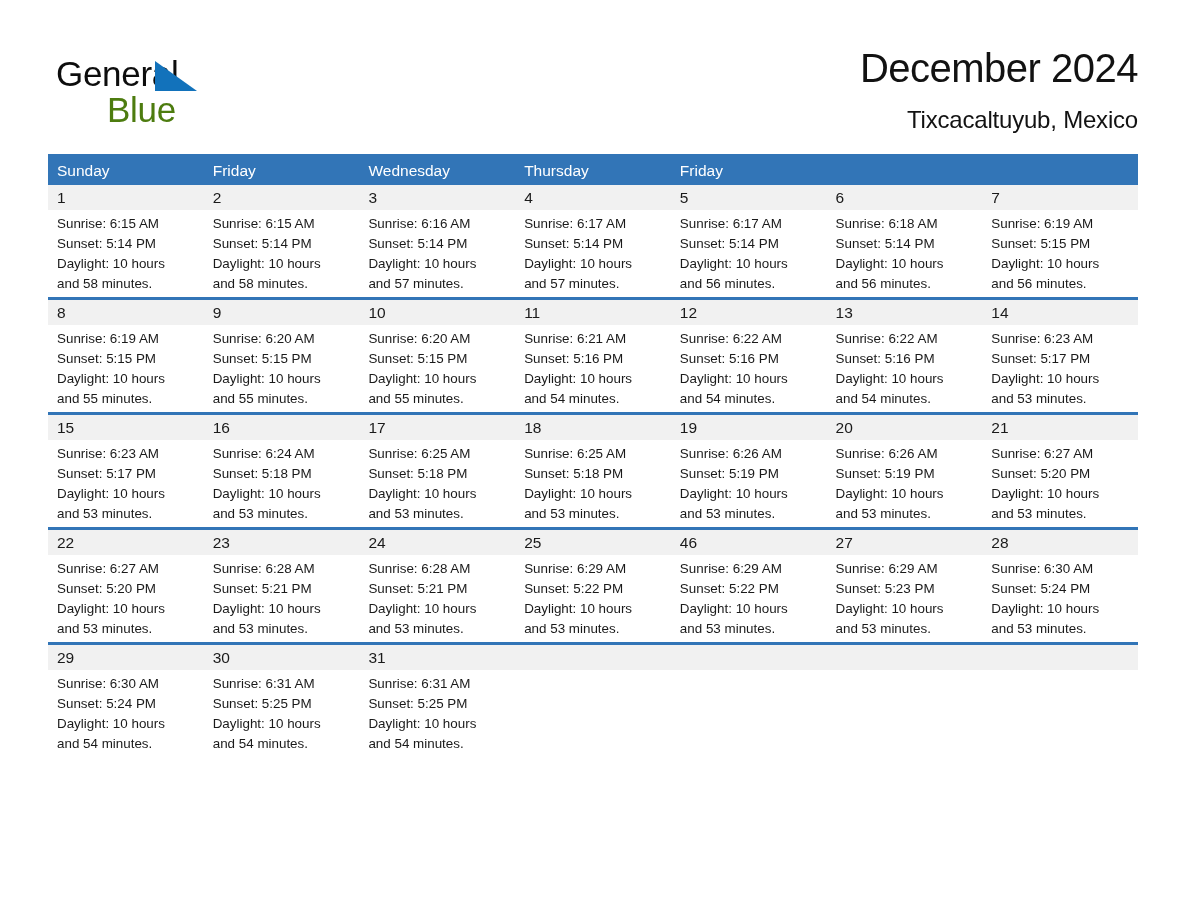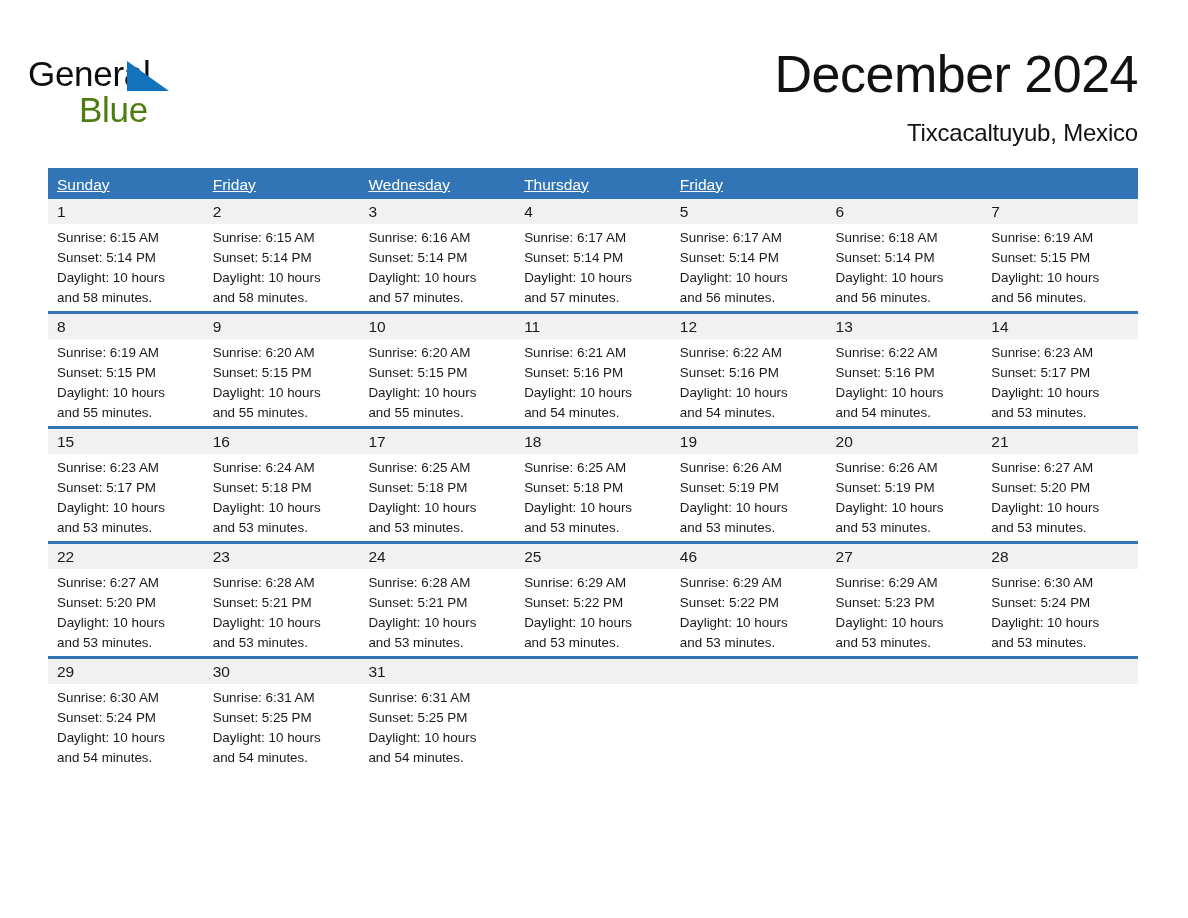--- a/index.html
+++ b/index.html
@@ -14,21 +14,21 @@
     height: 918px;
     position: relative;
     background: #ffffff;
   }
 
   
   .top {
     display: flex;
     align-items: flex-start;
     justify-content: space-between;
-    padding: 44px 50px 0 28px;
+    padding: 44px 50px 0 56px;
   }
   .logo {
     position: relative;
     width: 260px;
     height: 86px;
   }
   .logo-general {
     font-size: 35px;
     line-height: 1;
     color: #0d0d0d;
@@ -54,21 +54,21 @@
     left: 51px;
     top: 48px;
     font-weight: 400;
     letter-spacing: -0.3px;
   }
   .titles {
     text-align: right;
     padding-top: 2px;
   }
   .month-title {
-    font-size: 52px;
+    font-size: 40px;
     line-height: 1.1;
     color: #121212;
     font-weight: 400;
     letter-spacing: -0.5px;
   }
   .location {
     font-size: 24px;
     line-height: 1.1;
     color: #121212;
     font-weight: 400;
@@ -85,21 +85,20 @@
     display: grid;
     grid-template-columns: repeat(7, 1fr);
     background: #3275b7;
   }
   .cal-head div {
     color: #ffffff;
     font-size: 15.5px;
     padding: 8px 0 8px 9px;
     line-height: 1.2;
     height: 31px;
-    text-decoration: underline;
   }
   .week {
     display: grid;
     grid-template-columns: repeat(7, 1fr);
     border-top: 3px solid #3275b7;
   }
   .week.first { border-top: none; }
   .cell {
     min-height: 112px;
     background: #ffffff;

